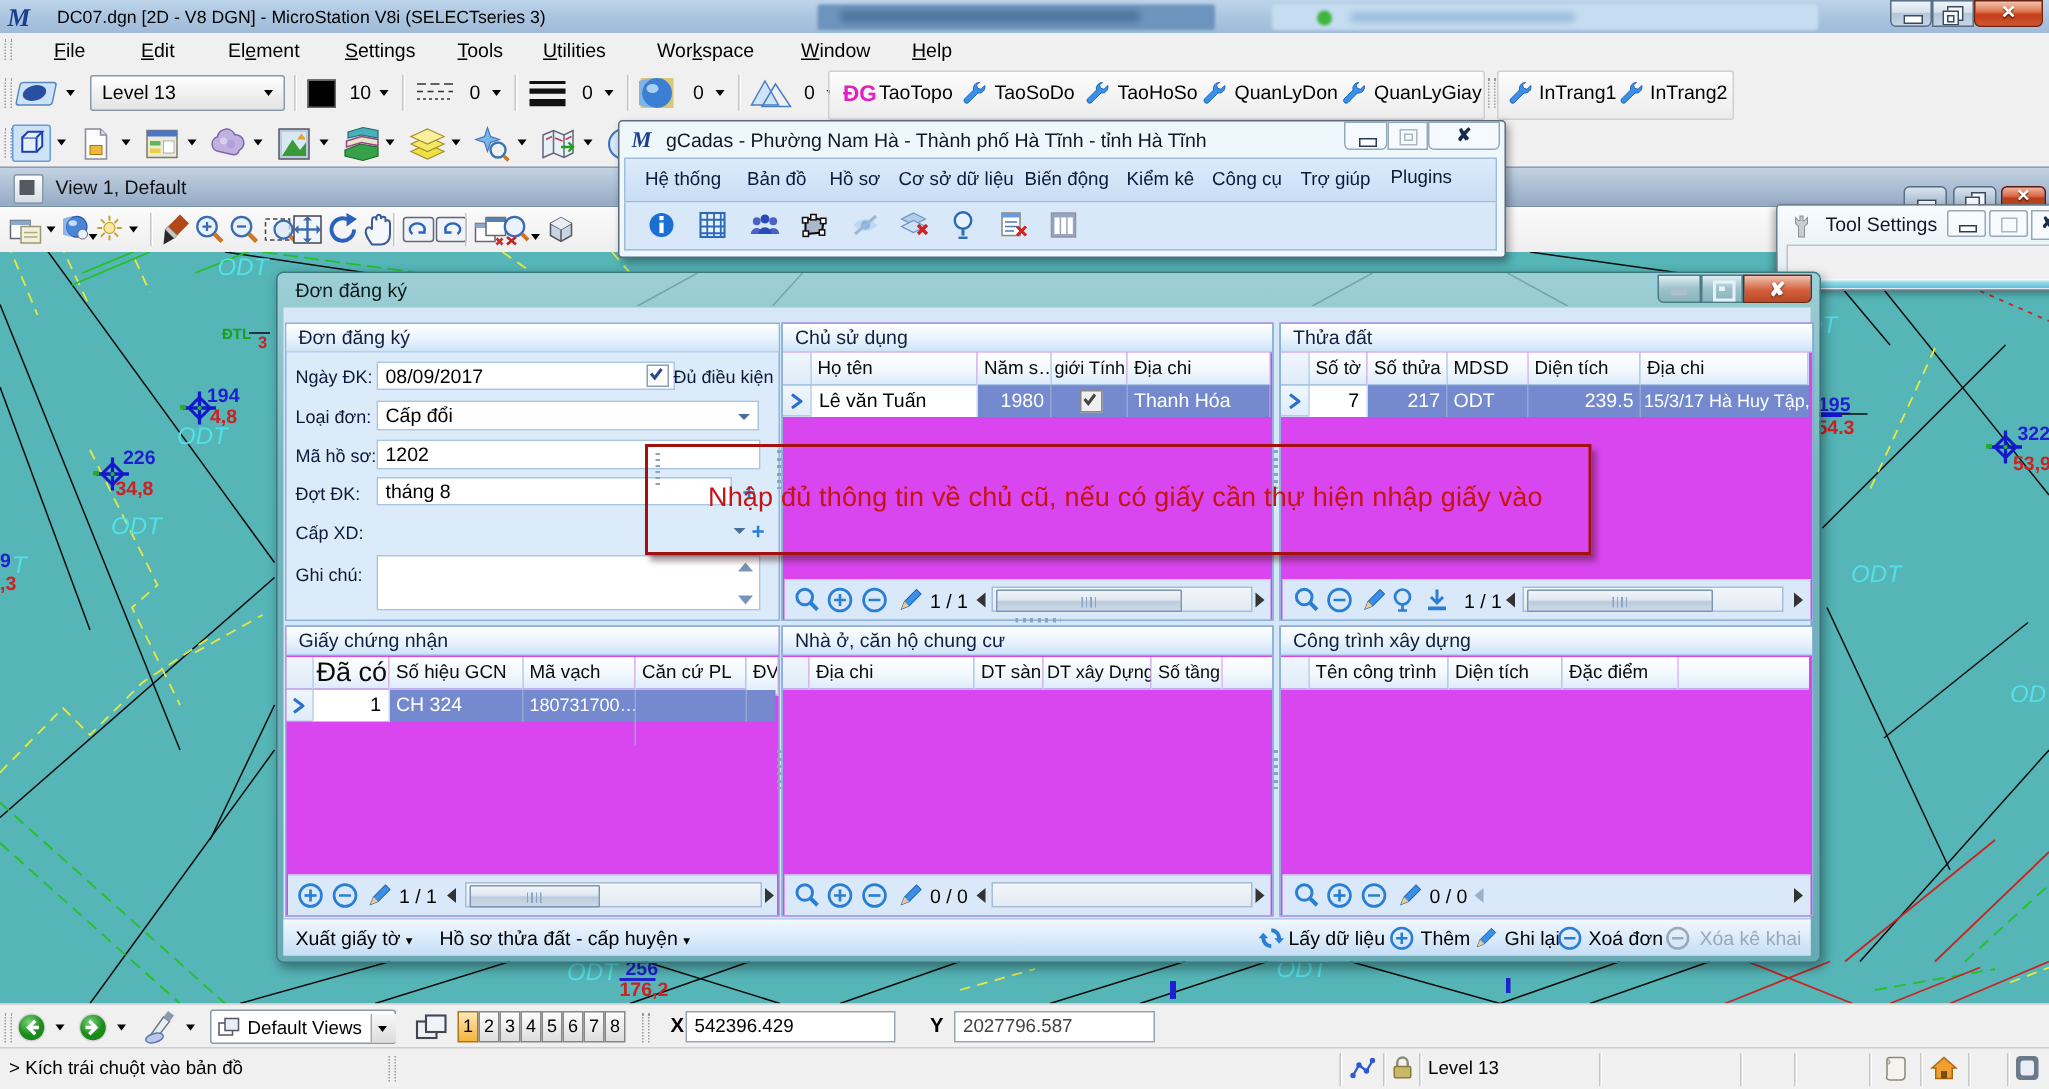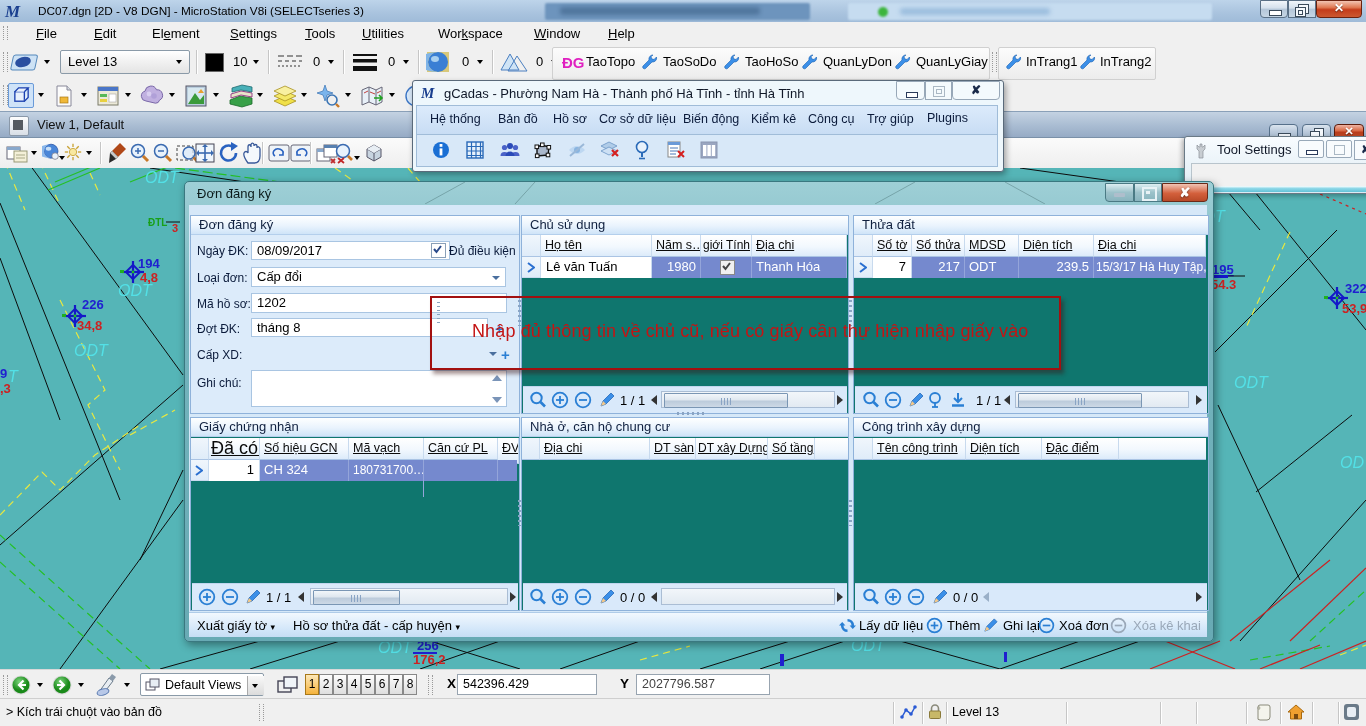--- a/index.html
+++ b/index.html
@@ -1,23 +1,23 @@
 <!DOCTYPE html>
 <html><head><meta charset="utf-8">
 <style>
 html,body{margin:0;padding:0;}
 body{width:1366px;height:726px;overflow:hidden;position:relative;font-family:"Liberation Sans",sans-serif;font-size:13px;background:#f0f0f0;}
 .abs{position:absolute;}
 .grip{width:3px;border-left:1px dotted #9a9a9a;border-right:1px dotted #9a9a9a;}
 .vsep{width:1px;background:#c6c6c6;box-shadow:1px 0 0 #fff;}
 .darr{width:0;height:0;border-left:3.5px solid transparent;border-right:3.5px solid transparent;border-top:4px solid #000;}
 .combo{background:linear-gradient(#fff,#f2f2f2 45%,#e4e4e4);border:1px solid #8a9aa8;border-radius:2px;}
-.grp{position:absolute;background:#0f766e;border:1px solid #8fb2da;}
+.grp{position:absolute;background:#d946ef;border:1px solid #8fb2da;}
 .ghdr{position:absolute;left:0;top:0;right:0;height:18px;background:linear-gradient(#feffff,#e9f3fd 55%,#cfe4f8);border-bottom:1px solid #b4cfec;color:#10203f;line-height:18px;padding-left:8px;font-size:13px;}
-.th{position:absolute;background:linear-gradient(#ffffff,#f2f8fe 55%,#dcebfa);border-right:1px solid #c8daee;border-bottom:1px solid #aac4e4;box-sizing:border-box;line-height:21px;padding-left:4px;font-size:12.5px;color:#0a0a0a;overflow:hidden;white-space:nowrap;text-decoration:underline;}
+.th{position:absolute;background:linear-gradient(#ffffff,#f2f8fe 55%,#dcebfa);border-right:1px solid #c8daee;border-bottom:1px solid #aac4e4;box-sizing:border-box;line-height:21px;padding-left:4px;font-size:12.5px;color:#0a0a0a;overflow:hidden;white-space:nowrap;}
 .selrow{position:absolute;background:#7589ce;color:#fff;}
 .selcell{position:absolute;box-sizing:border-box;line-height:20px;padding:0 4px;font-size:13px;overflow:hidden;white-space:nowrap;border-right:1px solid #94a5da;color:#fff;}
 .mk{position:absolute;background:linear-gradient(#f0f6fc,#dfecf9);border-right:1px solid #c8daee;border-bottom:1px solid #c8daee;box-sizing:border-box;}
 .navbar{position:absolute;background:#d9e9fa;border-top:1px solid #c0d6ee;}
 .lbl{position:absolute;color:#0a1a3a;font-size:12px;white-space:nowrap;}
 .fld{position:absolute;background:#fff;border:1px solid #a9c5e2;box-sizing:border-box;font-size:13px;color:#000;line-height:17px;padding-left:5px;}
 .sarr{position:absolute;width:0;height:0;border-left:4px solid transparent;border-right:4px solid transparent;border-top:4.5px solid #4a6f9e;}
 .plus{position:absolute;color:#2a7fd4;font-weight:bold;font-size:15px;line-height:12px;}
 .sbtrack{position:absolute;height:17px;background:linear-gradient(#f2f6fa,#e2eaf2);border:1px solid #aabdd4;box-sizing:border-box;}
 .sbthumb{position:absolute;top:1px;height:13px;background:linear-gradient(#f2f6fa,#dfe7ef 45%,#bccbdb 55%,#cdd9e6);border:1px solid #7a96b4;border-radius:1px;}

